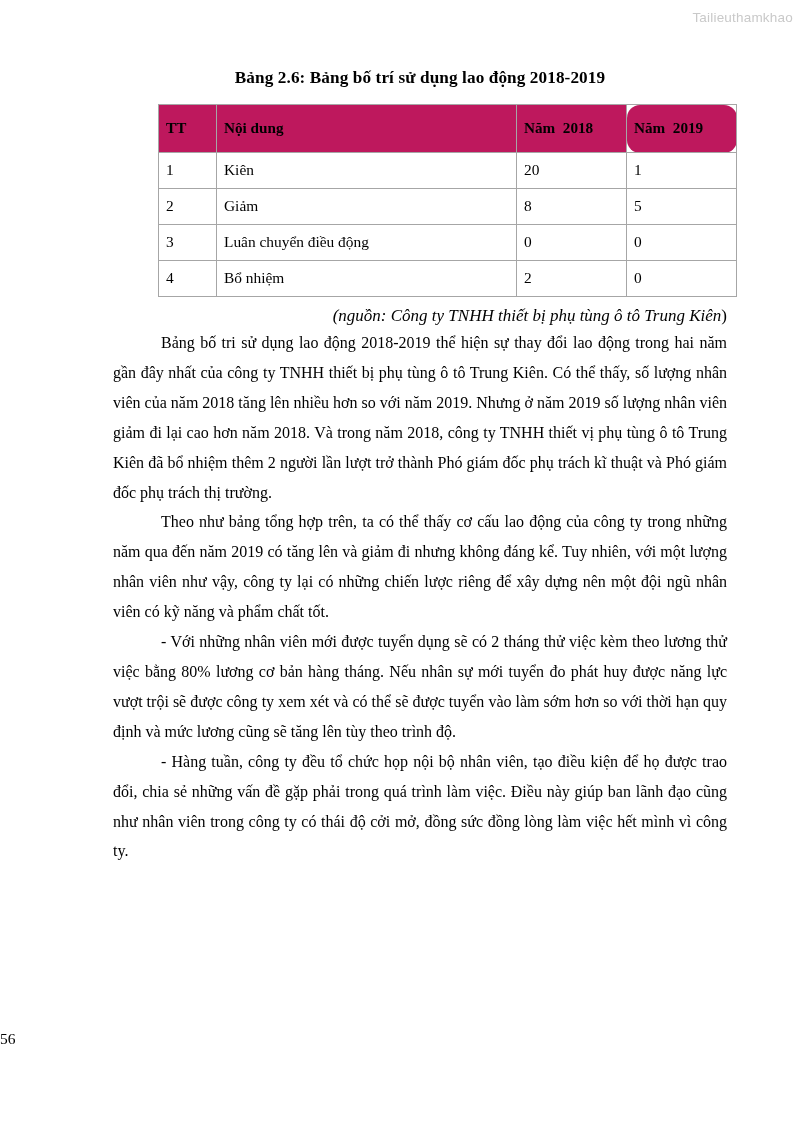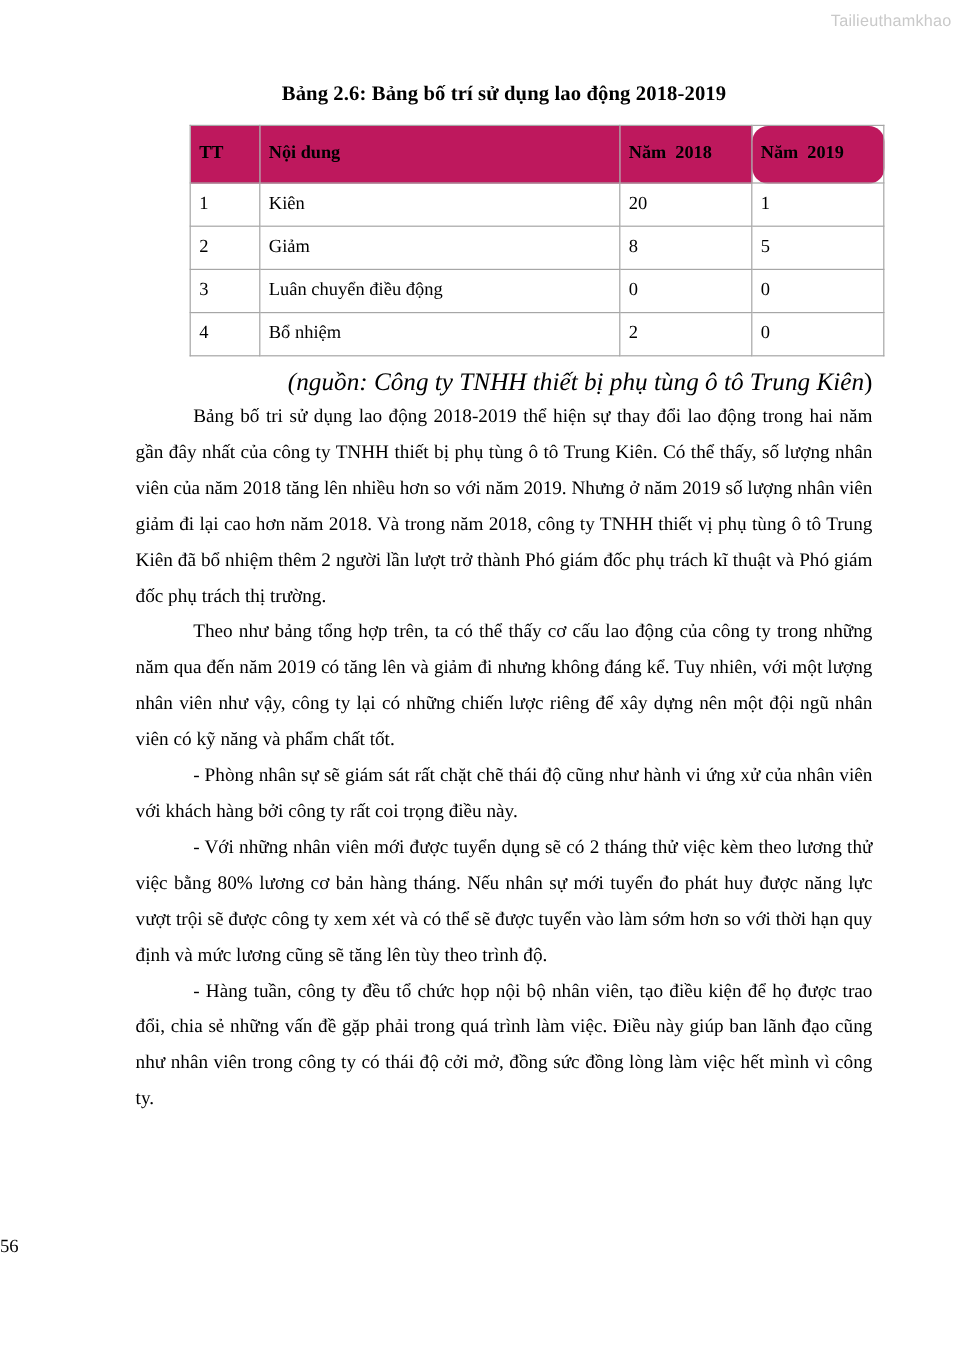--- a/index.html
+++ b/index.html
@@ -79,21 +79,21 @@
   .col-tt    { width: 43px; }
   .col-name  { width: 285px; margin-top: 12px; }
   .col-y1    { width: 95px; }
   .col-y2    { width: 95px; border-radius: 13px; }
 
   .head-year { white-space: pre; }
 
   
   .source-note {
     text-align: right;
-    font-size: 21px;
+    font-size: 17px;
     margin-top: 9px;
     margin-bottom: 2px;
   }
   .source-note i {
     font-style: italic;
   }
 
   
   p.body {
     text-align: justify;
@@ -162,21 +162,20 @@
             <td>0</td>
           </tr>
         </tbody>
       </table>
     </div>
 
     <div class="source-note"><i>(nguồn: Công ty TNHH thiết bị phụ tùng ô tô Trung Kiên</i><span>)</span></div>
 
     <p class="body tight-top">Bảng bố tri sử dụng lao động 2018-2019 thể hiện sự thay đổi lao động trong hai năm gần đây nhất của công ty TNHH thiết bị phụ tùng ô tô Trung Kiên. Có thể thấy, số lượng nhân viên của năm 2018 tăng lên nhiều hơn so với năm 2019. Nhưng ở năm 2019 số lượng nhân viên giảm đi lại cao hơn năm 2018. Và trong năm 2018, công ty TNHH thiết vị phụ tùng ô tô Trung Kiên đã bổ nhiệm thêm 2 người lần lượt trở thành Phó giám đốc phụ trách kĩ thuật và Phó giám đốc phụ trách thị trường.</p>
     <p class="body">Theo như bảng tổng hợp trên, ta có thể thấy cơ cấu lao động của công ty trong những năm qua đến năm 2019 có tăng lên và giảm đi nhưng không đáng kể. Tuy nhiên, với một lượng nhân viên như vậy, công ty lại có những chiến lược riêng để xây dựng nên một đội ngũ nhân viên có kỹ năng và phẩm chất tốt.</p>
-    <p class="body">- Phòng nhân sự sẽ giám sát rất chặt chẽ thái độ cũng như hành vi ứng xử của nhân viên với khách hàng bởi công ty rất coi trọng điều này.</p>
     <p class="body">- Với những nhân viên mới được tuyển dụng sẽ có 2 tháng thử việc kèm theo lương thử việc bằng 80% lương cơ bản hàng tháng. Nếu nhân sự mới tuyển đo phát huy được năng lực vượt trội sẽ được công ty xem xét và có thể sẽ được tuyển vào làm sớm hơn so với thời hạn quy định và mức lương cũng sẽ tăng lên tùy theo trình độ.</p>
     <p class="body">- Hàng tuần, công ty đều tổ chức họp nội bộ nhân viên, tạo điều kiện để họ được trao đổi, chia sẻ những vấn đề gặp phải trong quá trình làm việc. Điều này giúp ban lãnh đạo cũng như nhân viên trong công ty có thái độ cởi mở, đồng sức đồng lòng làm việc hết mình vì công ty.</p>
 
   </div>
 
   <div class="page-number">56</div>
 
 </div>
 
 </body></html>

